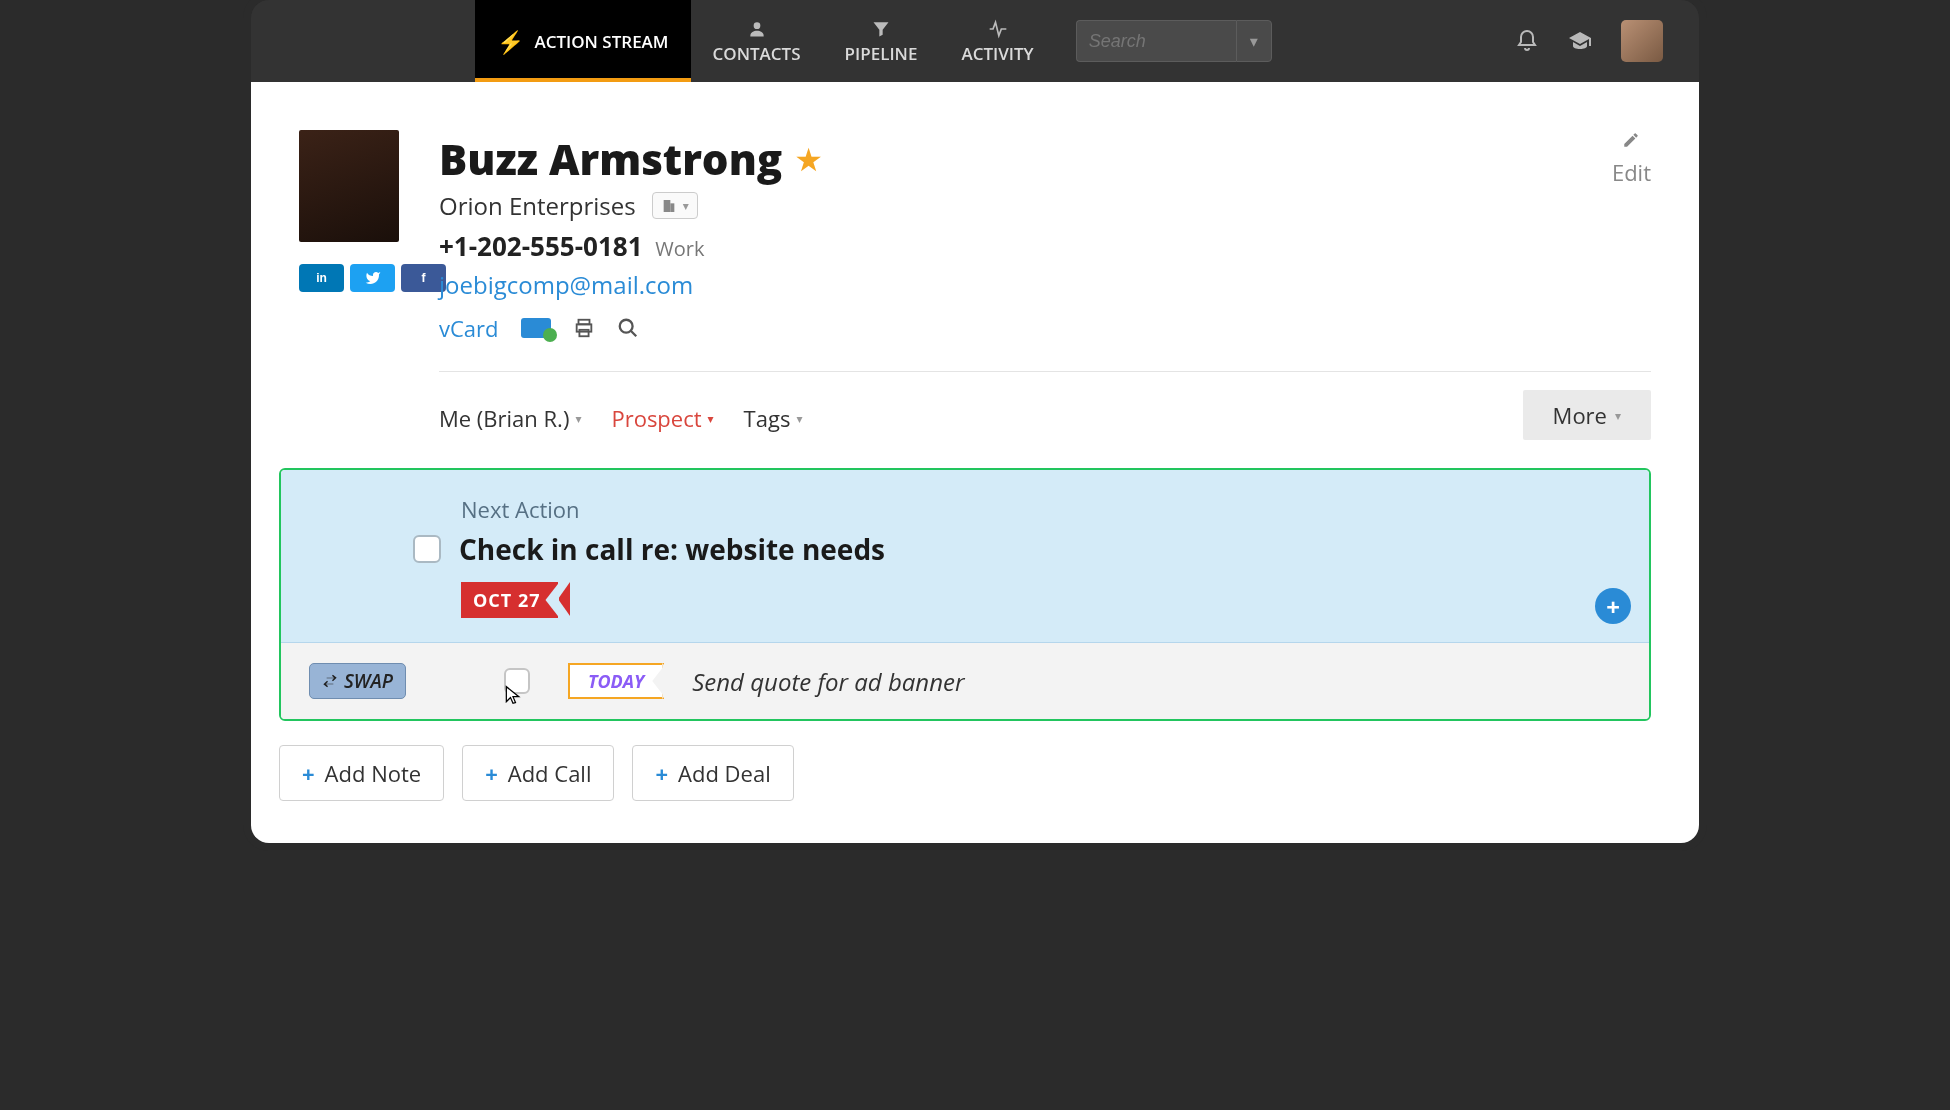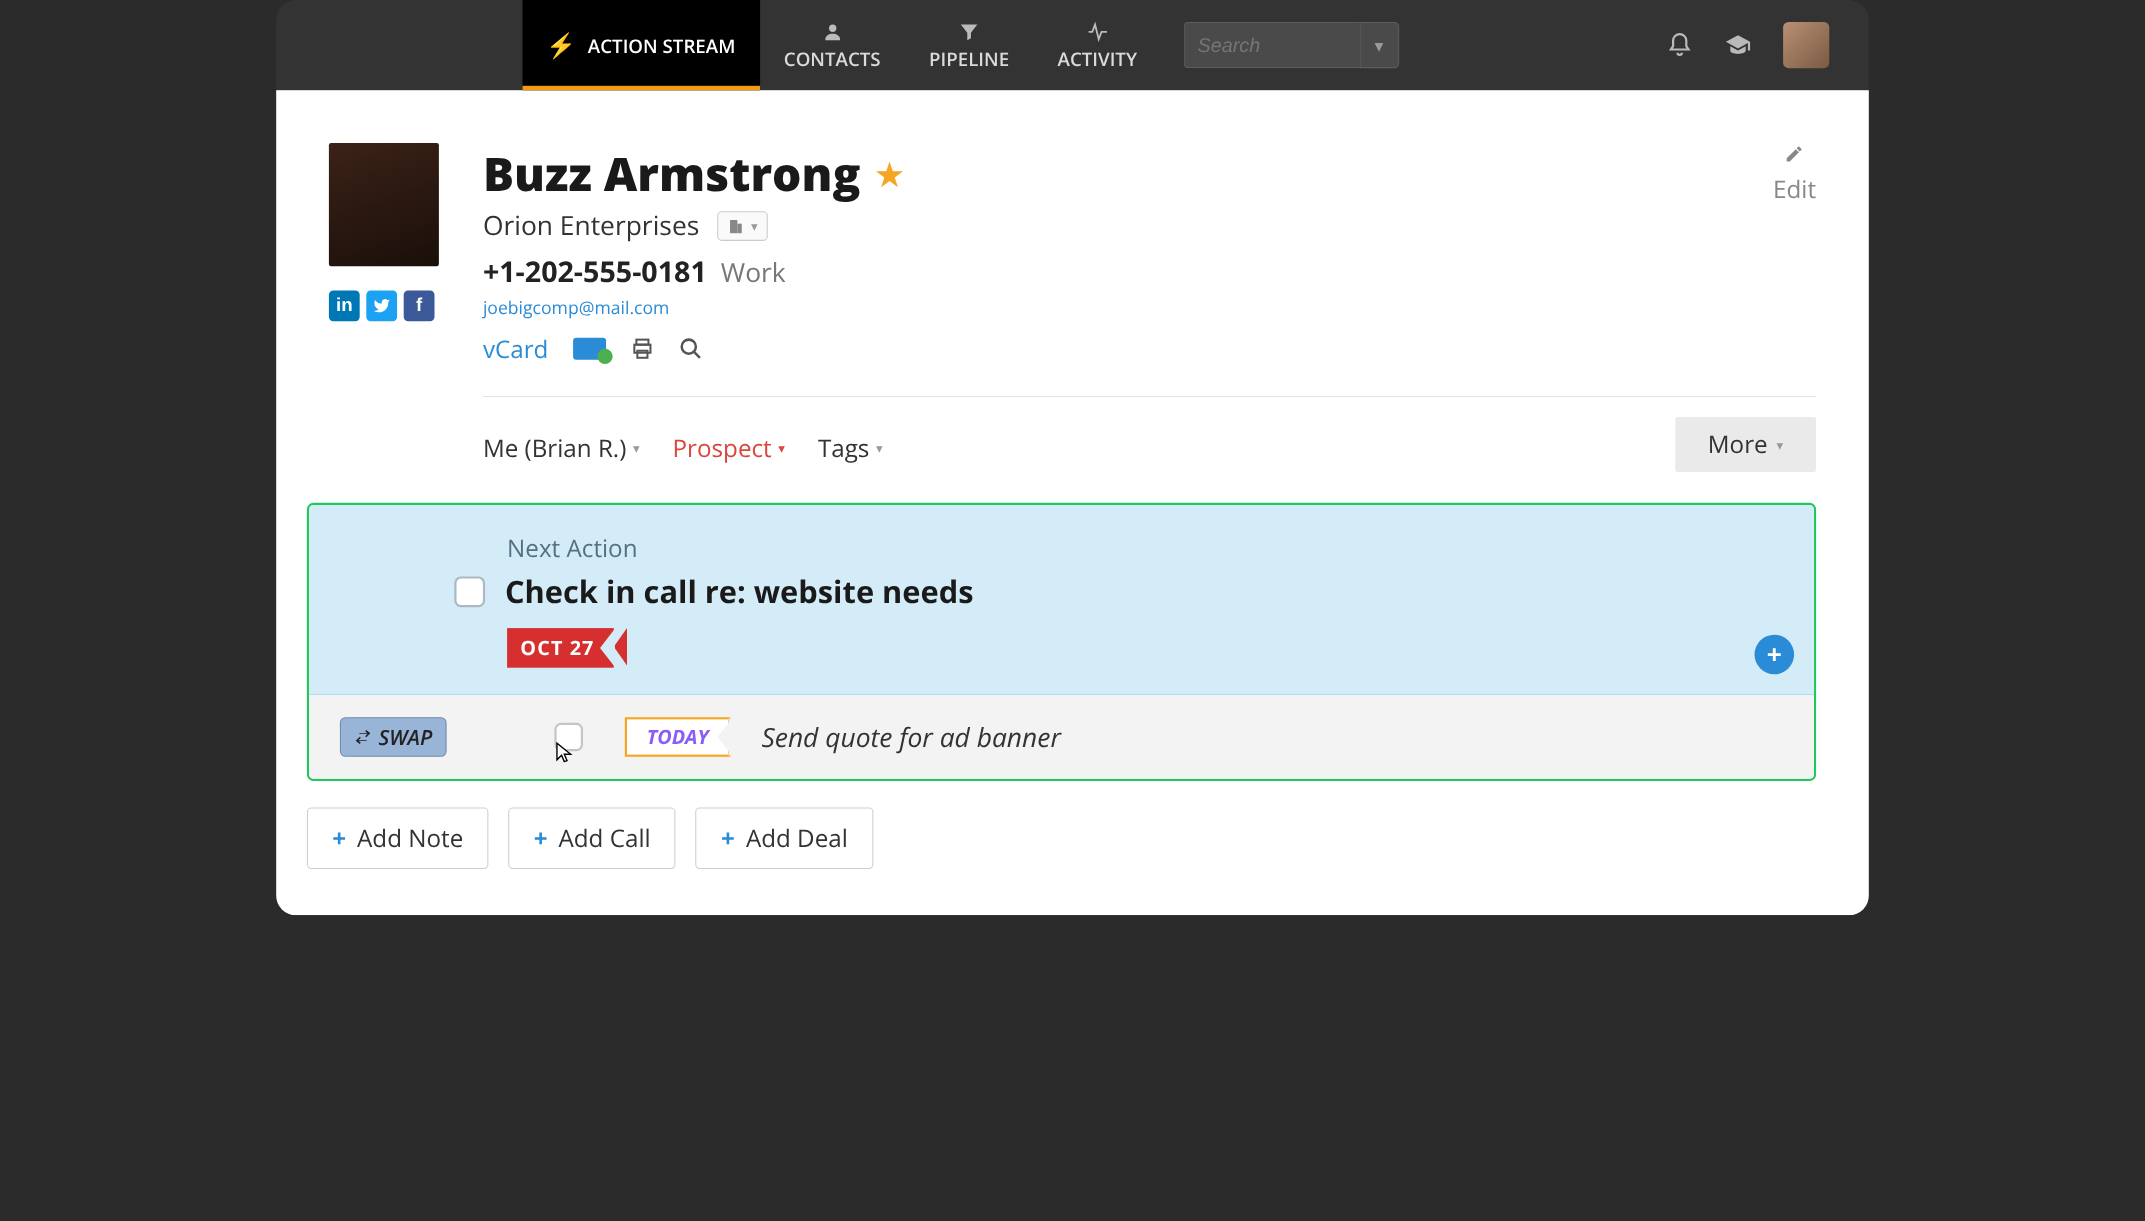--- a/index.html
+++ b/index.html
@@ -16,36 +16,36 @@
 .searchbox input { width:160px; background:#4a4a4a; border:1px solid #5c5c5c; border-right:none; border-radius:4px 0 0 4px; color:#ccc; font-style:italic; font-size:18px; padding:0 12px; outline:none;}
 .searchbox .search-dd { width:36px; background:#4a4a4a; border:1px solid #5c5c5c; border-radius:0 4px 4px 0; display:flex; align-items:center; justify-content:center; color:#999;}
 .topbar-right { margin-left:auto; display:flex; align-items:center; gap:28px; padding-right:36px;}
 .topbar-right .icon { color:#b9b9b9; font-size:24px; }
 .avatar-top { width:42px; height:42px; border-radius:5px; background:linear-gradient(135deg,#b99074,#7a5a43); }
 .content { background:#fff; padding:48px 48px 42px 48px; min-height:720px;}
 .header-row { display:flex; }
 .left-col { width:140px; display:flex; flex-direction:column; align-items:flex-start;}
 .contact-photo { width:100px; height:112px; background:linear-gradient(160deg,#3b2217 0%,#1a0f0a 100%); border-radius:2px;}
 .socials { display:flex; gap:6px; margin-top:22px;}
-.social { width:28px; height:28px; border-radius:4px; display:flex; align-items:center; justify-content:center; color:#fff; font-weight:bold; font-size:17px; font-family:Arial;}
+.social { width:45px; height:28px; border-radius:4px; display:flex; align-items:center; justify-content:center; color:#fff; font-weight:bold; font-size:12px; font-family:Arial;}
 .social.li { background:#0077b5; }
 .social.tw { background:#1da1f2; }
 .social.fb { background:#3b5998; }
 .info-col { flex:1; }
 .name-row { display:flex; align-items:center; gap:12px;}
 .contact-name { font-size:42px; font-weight:800; color:#1a1a1a;}
 .star { color:#f5a623; font-size:32px;}
 .edit-link { margin-left:auto; color:#888; font-size:22px; display:flex; align-items:center; gap:8px;flex-direction:column;}
 .company-row { display:flex; align-items:center; gap:16px; margin-top:2px;}
 .company { font-size:24px; color:#333; }
 .company-dd { border:1px solid #ccc; border-radius:4px; padding:4px 8px; display:flex; align-items:center; gap:6px; color:#888; background:#fafafa;}
 .phone-row { margin-top:6px; font-size:26px; color:#222;}
 .phone-row .phone { font-weight:700; }
-.phone-row .phone-type { color:#777; font-size:24px; margin-left:6px;margin-top:20px;}
-.email { color:#2a8bd6; font-size:16px; margin-top:4px; display:inline-block;}
+.phone-row .phone-type { color:#777; font-size:20px; margin-left:6px;margin-top:20px;}
+.email { color:#2a8bd6; font-size:24px; margin-top:4px; display:inline-block;}
 .tools-row { display:flex; align-items:center; gap:22px; margin-top:12px; color:#555;}
 .vcard { color:#2a8bd6; font-size:22px;}
 .tools-row .ticon { font-size:22px; color:#555;}
 .card-green { width:30px; height:20px; background:#2a8bd6; border-radius:3px; position:relative;}
 .card-green::after { content:""; position:absolute; right:-6px; bottom:-4px; width:14px; height:14px; background:#4caf50; border-radius:50%;}
 .divider { margin-top:28px; border-top:1px solid #e4e4e4;}
 .filters-row { display:flex; align-items:center; gap:30px; margin-top:24px; font-size:22px;}
 .filter { color:#333; display:flex; align-items:center; gap:6px;}
 .filter.red { color:#d9463d;}
 .caret { font-size:12px; color:#999;}

